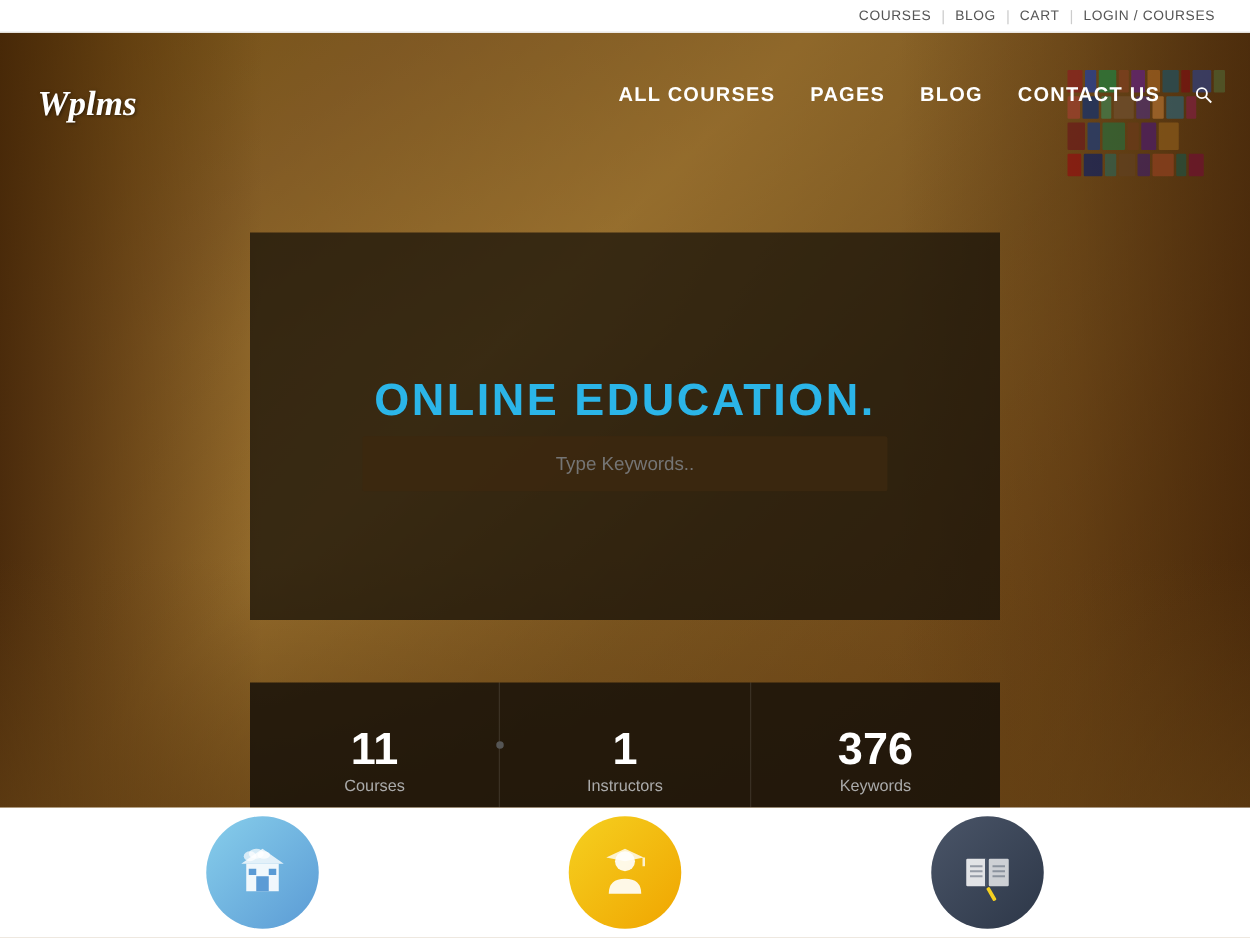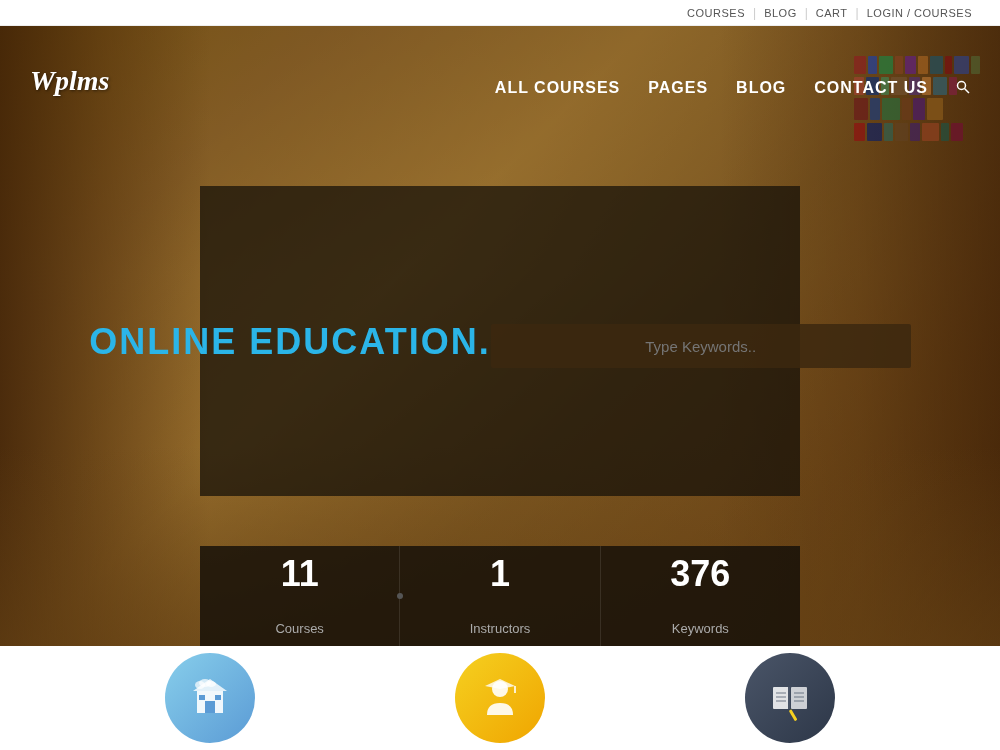--- a/index.html
+++ b/index.html
@@ -31,26 +31,26 @@
     }
     .top-bar-links .divider {
       color: #ccc;
       font-size: 12px;
     }
 
     
     .main-nav {
       background: rgba(0,0,0,0.0);
       position: absolute;
-      top: 11px;
+      top: 42px;
       left: 0;
       right: 0;
       height: 60px;
       display: flex;
-      align-items: flex-end;
+      align-items: flex-start;
       justify-content: space-between;
       padding: 0 30px;
       z-index: 10;
     }
     .logo {
       font-family: Georgia, serif;
       font-style: italic;
       font-size: 28px;
       color: #fff;
       font-weight: bold;
@@ -166,21 +166,21 @@
     }
 
     
     .hero-content {
       position: absolute;
       top: 0;
       left: 0;
       right: 0;
       bottom: 0;
       display: flex;
-      flex-direction: row;
+      flex-direction: column;
       align-items: center;
       justify-content: center;
       z-index: 5;
       padding-top: 20px;
     }
 
     .hero-subtitle {
       font-size: 36px;
       font-weight: 900;
       color: #2BB5E8;
@@ -223,21 +223,21 @@
       background: rgba(20, 15, 8, 0.82);
       display: flex;
       align-items: stretch;
       z-index: 5;
     }
     .stat-item {
       flex: 1;
       display: flex;
       flex-direction: column;
       align-items: center;
-      justify-content: space-between;
+      justify-content: flex-end;
       border-right: 1px solid rgba(255,255,255,0.1);
       padding: 10px;
     }
     .stat-item:last-child {
       border-right: none;
     }
     .stat-number {
       font-size: 36px;
       font-weight: 700;
       color: #fff;

